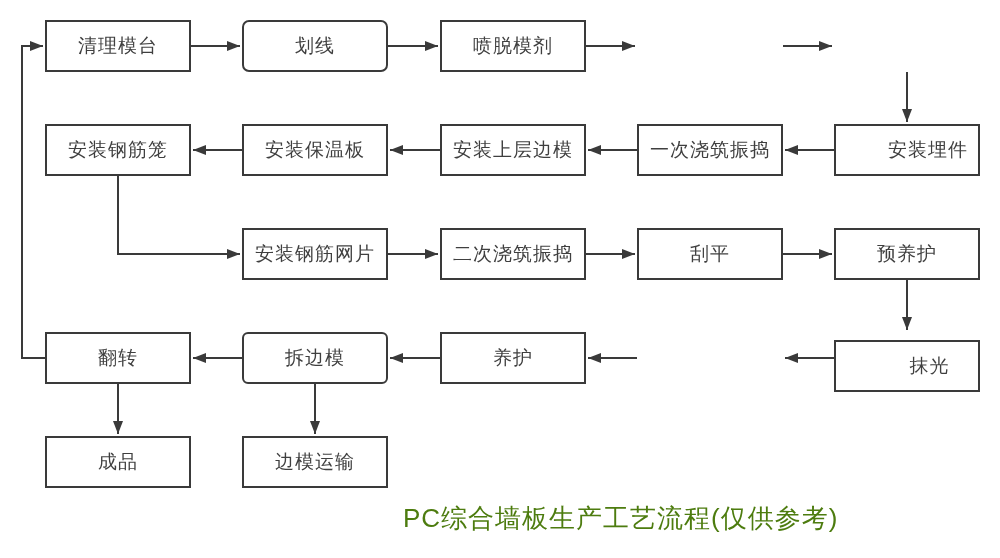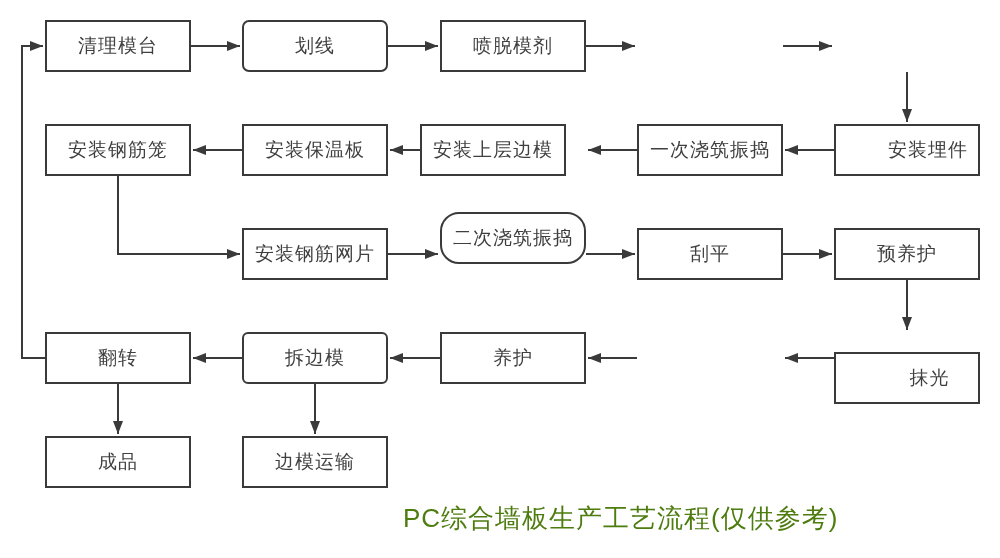--- a/index.html
+++ b/index.html
@@ -75,32 +75,32 @@
       <polyline points="45,358 22,358 22,46 43,46" stroke-linejoin="miter" marker-end="url(#arrow)"></polyline>
     </g>
   </svg>
 
   <div class="node" style="left:45px;top:20px;">清理模台</div>
   <div class="node" style="left:242px;top:20px;border-radius:7px;">划线</div>
   <div class="node" style="left:440px;top:20px;">喷脱模剂</div>
 
   <div class="node" style="left:45px;top:124px;">安装钢筋笼</div>
   <div class="node" style="left:242px;top:124px;">安装保温板</div>
-  <div class="node" style="left:420px;top:124px;">安装上层边模</div>
+  <div class="node" style="left:440px;top:124px;">安装上层边模</div>
   <div class="node" style="left:637px;top:124px;">一次浇筑振捣</div>
   <div class="node" style="left:834px;top:124px;padding-left:42px;">安装埋件</div>
 
   <div class="node" style="left:242px;top:228px;">安装钢筋网片</div>
-  <div class="node" style="left:440px;top:212px;border-radius:19px;">二次浇筑振捣</div>
+  <div class="node" style="left:440px;top:228px;">二次浇筑振捣</div>
   <div class="node" style="left:637px;top:228px;">刮平</div>
   <div class="node" style="left:834px;top:228px;">预养护</div>
 
   <div class="node" style="left:45px;top:332px;">翻转</div>
   <div class="node" style="left:242px;top:332px;border-radius:6px;">拆边模</div>
   <div class="node" style="left:440px;top:332px;">养护</div>
-  <div class="node" style="left:834px;top:352px;padding-left:45px;">抹光</div>
+  <div class="node" style="left:834px;top:340px;padding-left:45px;">抹光</div>
 
   <div class="node" style="left:45px;top:436px;">成品</div>
   <div class="node" style="left:242px;top:436px;">边模运输</div>
 
   <div class="diagram-title">PC综合墙板生产工艺流程(仅供参考)</div>
 
 </div>
 
 </body></html>

